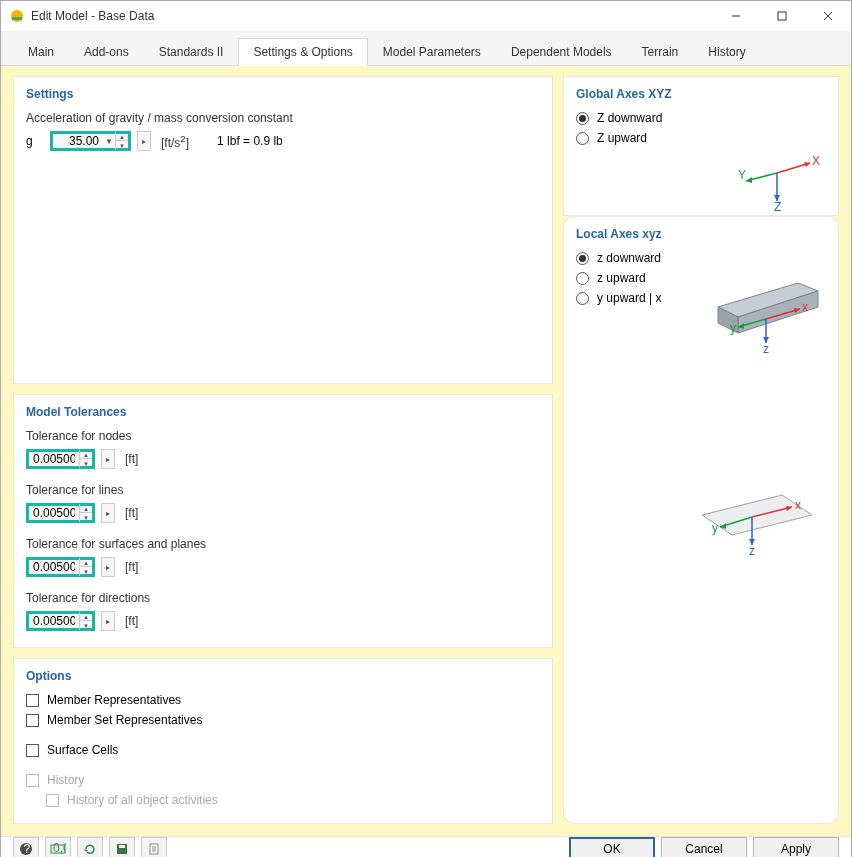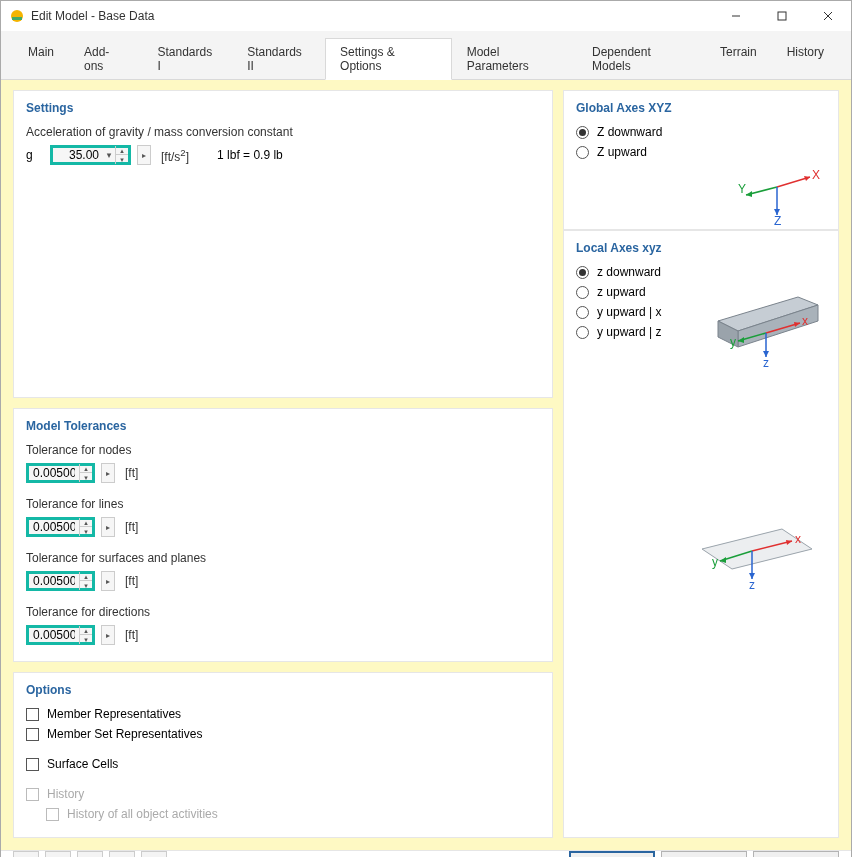--- a/index.html
+++ b/index.html
@@ -45,21 +45,21 @@
   .footer .iconbtn { width: 26px; height: 24px; border: 1px solid #ccc; background: #f4f4f4; display:flex; align-items:center; justify-content:center; cursor: default;}
   .footer .spacer { flex: 1; }
   .footer .btn { width: 86px; height: 24px; border: 1px solid #b3b3b3; background: #f0f0f0; display: flex; align-items:center; justify-content:center; cursor: default;}
   .footer .btn.primary { border: 2px solid #2a65a0; }
 
   .tol-group { margin-bottom: 14px; }
   .settings-panel { height: 308px; }
   .tolerances-panel { }
   .options-panel { }
   .global-axes-panel { height: 140px; position: relative;}
-  .local-axes-panel { flex:1; position:relative;}
+  .local-axes-panel { flex:1; position:relative;border-radius:12px;}
 
   sup { font-size: 0.8em; }
 </style>
 </head>
 <body>
 
 <div class="window">
 
   <div class="titlebar">
     <span class="icon">
@@ -83,21 +83,20 @@
         <svg width="10" height="10">
           <line x1="1" y1="1" x2="9" y2="9" stroke="#333" stroke-width="1"></line>
           <line x1="9" y1="1" x2="1" y2="9" stroke="#333" stroke-width="1"></line>
         </svg>
       </div>
   </div>
 
   <div class="tabs">
     <div class="tab">Main</div>
     <div class="tab">Add-ons</div>
-    <div class="tab">Standards I</div>
     <div class="tab">Standards II</div>
     <div class="tab active">Settings &amp; Options</div>
     <div class="tab">Model Parameters</div>
     <div class="tab">Dependent Models</div>
     <div class="tab">Terrain</div>
     <div class="tab">History</div>
   </div>
 
   <div class="content">
     <div class="left-col">
@@ -246,24 +245,20 @@
             <div class="radio checked"></div>
             <span>z downward</span>
           </div>
         <div class="radio-row">
             <div class="radio"></div>
             <span>z upward</span>
           </div>
         <div class="radio-row">
             <div class="radio"></div>
             <span>y upward | x</span>
-          </div>
-        <div class="radio-row">
-            <div class="radio"></div>
-            <span>y upward | z</span>
           </div>
 
         <div class="axes-img" style="margin-top:0; position:absolute; right:6px; top:60px;">
           <svg width="120" height="80" viewBox="0 0 120 80">
 
             <polygon points="10,30 90,6 110,14 30,40" fill="#c6cdd4" stroke="#7a838c"></polygon>
             <polygon points="30,40 110,14 110,30 30,56" fill="#a9b2ba" stroke="#7a838c"></polygon>
             <polygon points="10,30 30,40 30,56 10,46" fill="#9aa3ab" stroke="#7a838c"></polygon>
 
             <line x1="58" y1="42" x2="92" y2="32" stroke="#e03030" stroke-width="1.5"></line>

